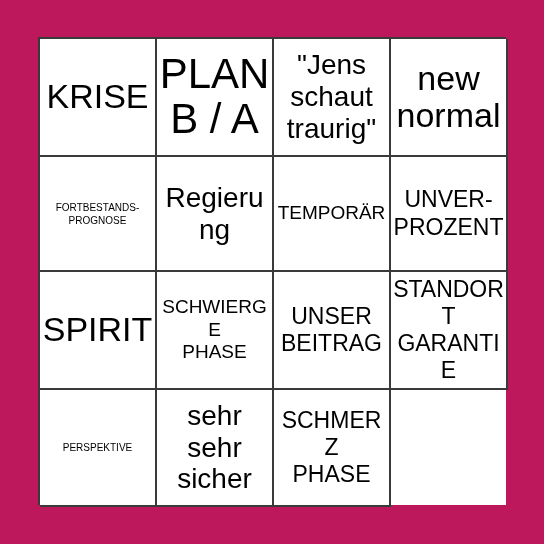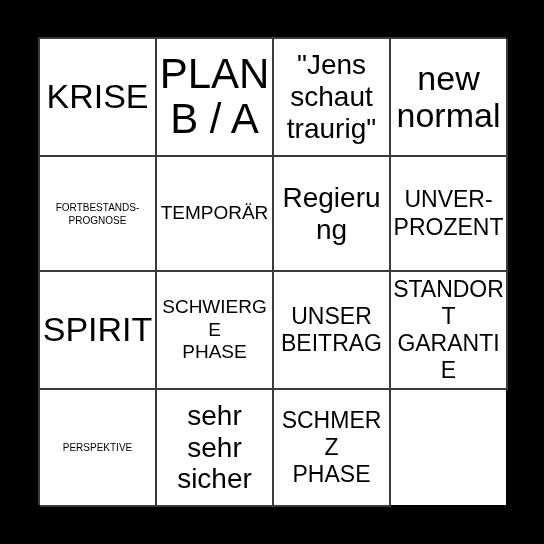--- a/index.html
+++ b/index.html
@@ -10,21 +10,21 @@
   body {
     width: 544px;
     height: 544px;
     font-family: "Liberation Sans", sans-serif;
     -webkit-font-smoothing: antialiased;
   }
   #card-wrap {
     position: relative;
     width: 544px;
     height: 544px;
-    background: #000000;
+    background: #be185d;
     overflow: hidden;
   }
   #bingo-grid {
     position: absolute;
     left: 38px;
     top: 37px;
     width: 468px;
     height: 468px;
     box-sizing: border-box;
     display: grid;
@@ -80,25 +80,25 @@
 traurig"</span>
       </div>
       <div class="bingo-cell sz-lg">
         <span class="cell-text">new
 normal</span>
       </div>
       <div class="bingo-cell sz-xxs">
         <span class="cell-text">FORTBESTANDS-
 PROGNOSE</span>
       </div>
+      <div class="bingo-cell sz-md">
+        <span class="cell-text">Regierung</span>
+      </div>
       <div class="bingo-cell sz-xs">
         <span class="cell-text">TEMPORÄR</span>
-      </div>
-      <div class="bingo-cell sz-md">
-        <span class="cell-text">Regierung</span>
       </div>
       <div class="bingo-cell sz-sm">
         <span class="cell-text">UNVER-
 PROZENT</span>
       </div>
       <div class="bingo-cell sz-lg">
         <span class="cell-text">SPIRIT</span>
       </div>
       <div class="bingo-cell sz-xs">
         <span class="cell-text">SCHWIERGE

